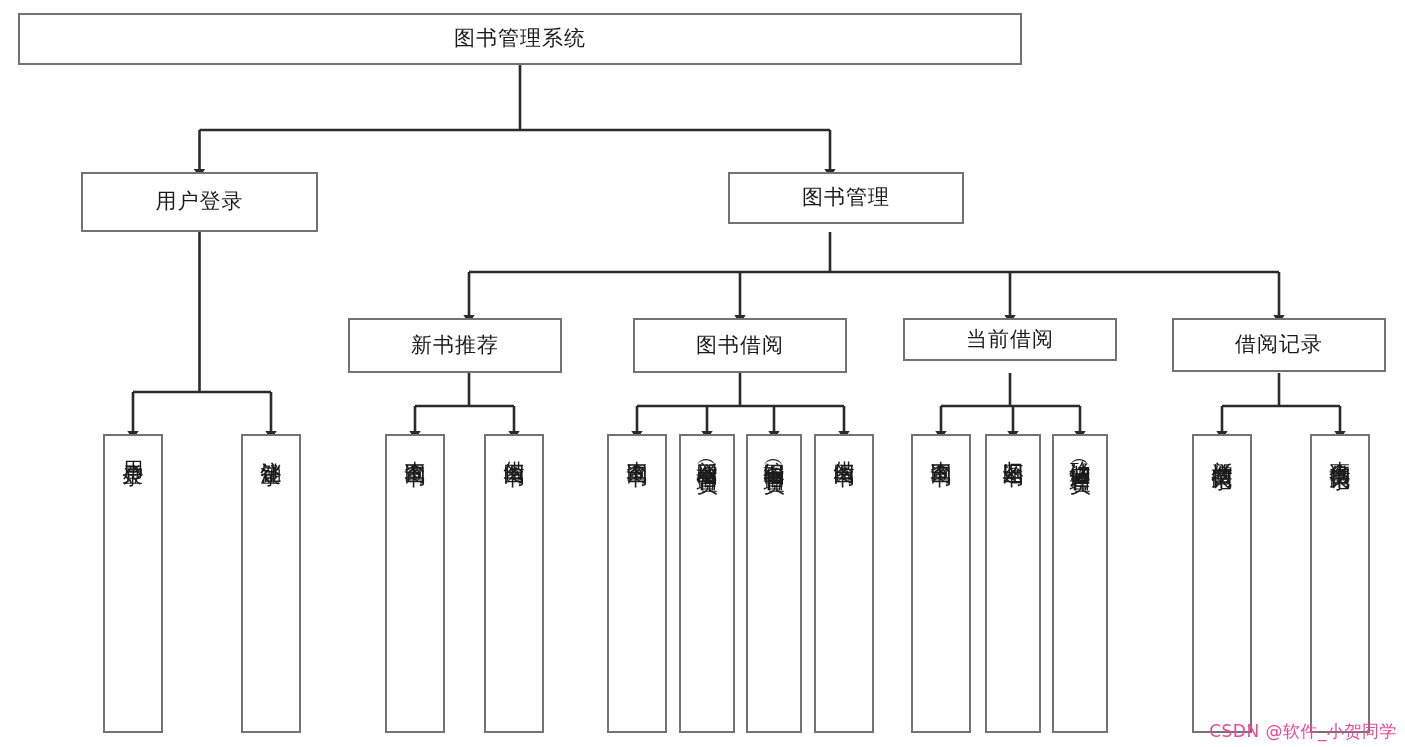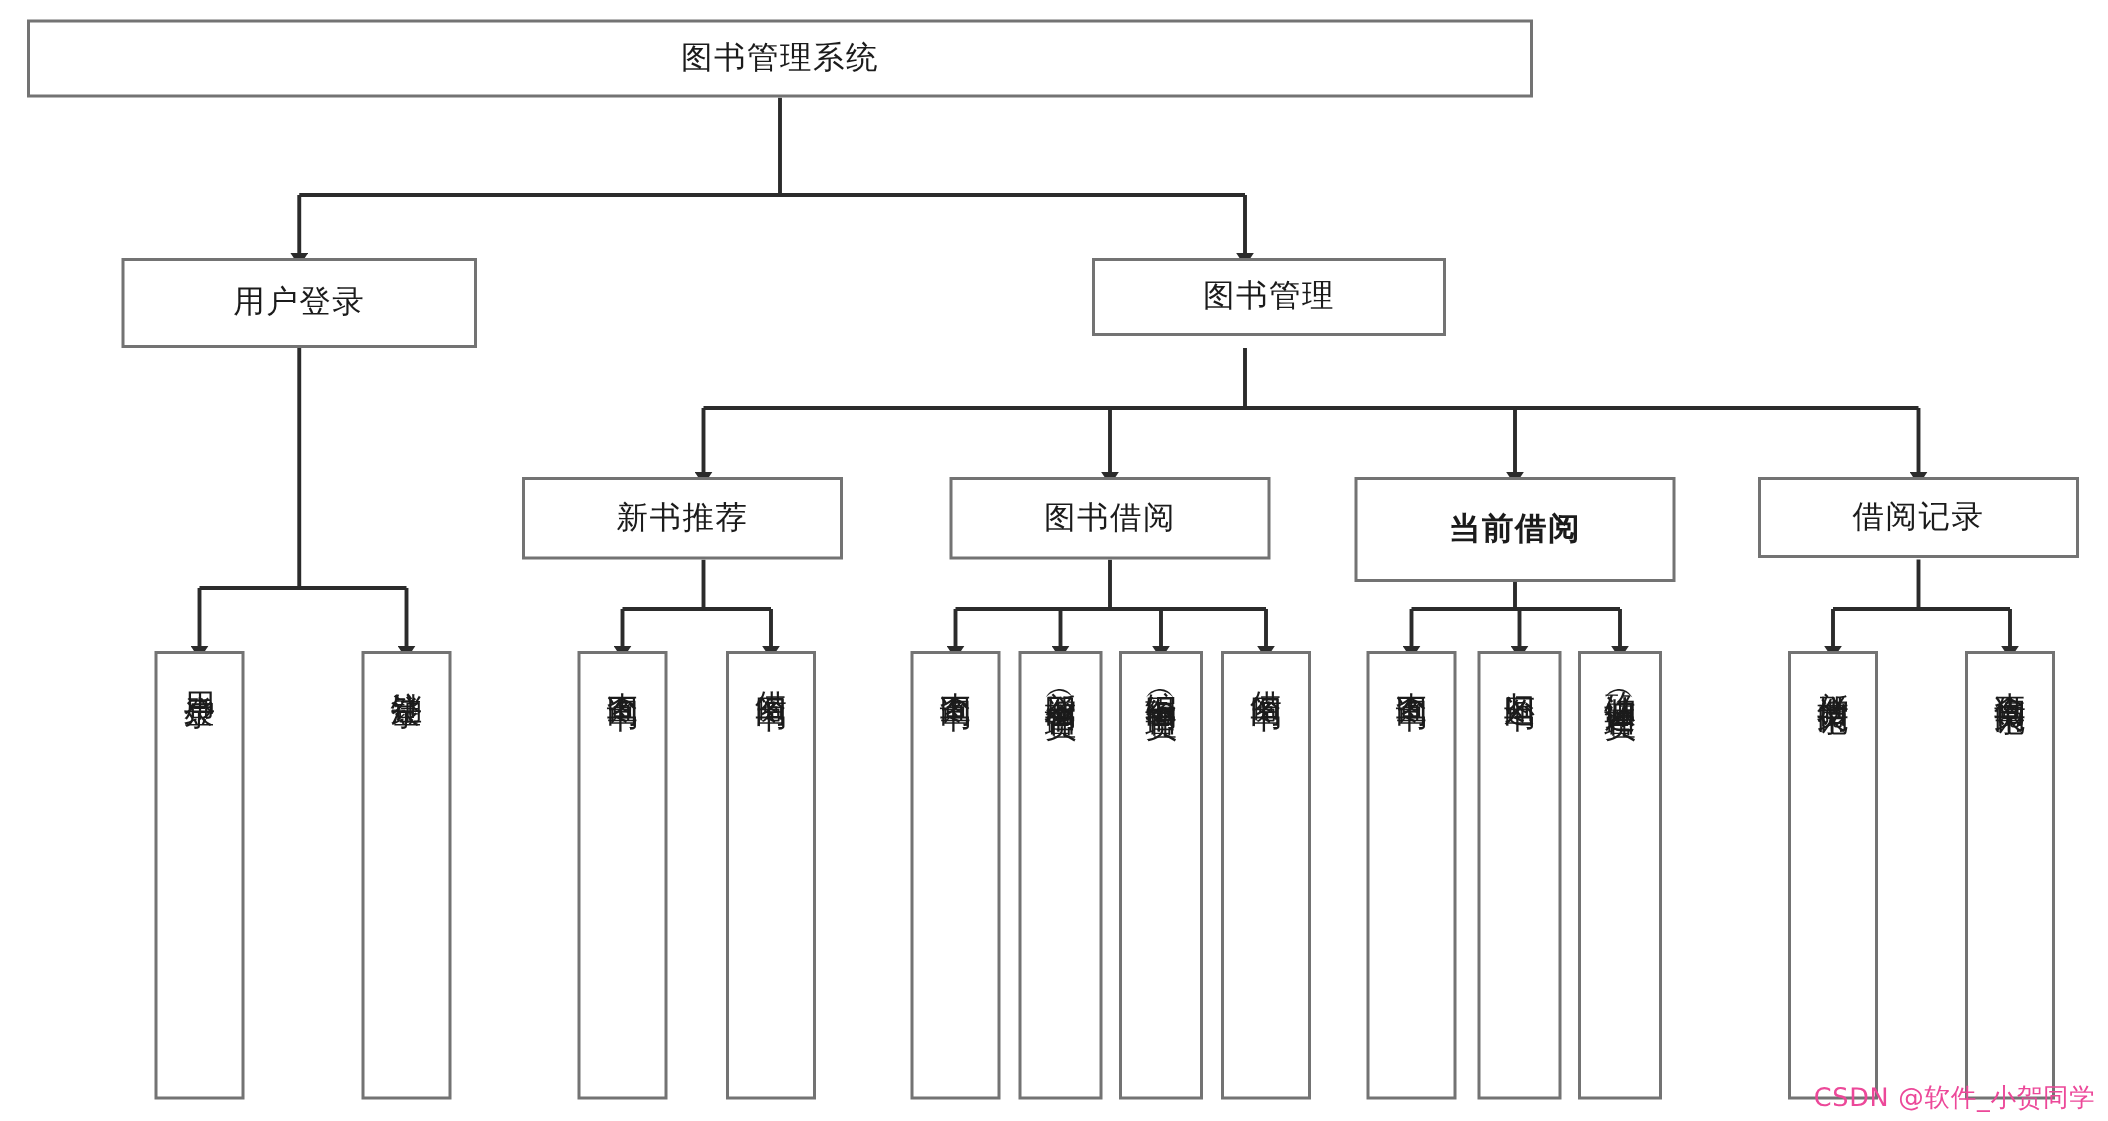--- a/index.html
+++ b/index.html
@@ -130,21 +130,21 @@
       </div>
       <div class="node h-node" style="left: 712px; top: 172px; width: 236px; height: 52px; margin-left: 16px;">
         <span class="htext">图书管理</span>
       </div>
       <div class="node h-node" style="left: 348px; top: 318px; width: 214px; height: 55px;">
         <span class="htext">新书推荐</span>
       </div>
       <div class="node h-node" style="left: 633px; top: 318px; width: 214px; height: 55px;">
         <span class="htext">图书借阅</span>
       </div>
-      <div class="node h-node" style="left: 903px; top: 318px; width: 214px; height: 70px; font-weight: bold;">
+      <div class="node h-node" style="left: 903px; top: 318px; width: 214px; height: 43px;">
         <span class="htext">当前借阅</span>
       </div>
       <div class="node h-node" style="left: 1172px; top: 318px; width: 214px; height: 54px;">
         <span class="htext">借阅记录</span>
       </div>
       <div class="node v-node" style="left: 103px; top: 434px; width: 60px; height: 299px;">
         <span class="vtext">用户登录</span>
       </div>
       <div class="node v-node" style="left: 241px; top: 434px; width: 60px; height: 299px;">
         <span class="vtext">注销登录</span>

